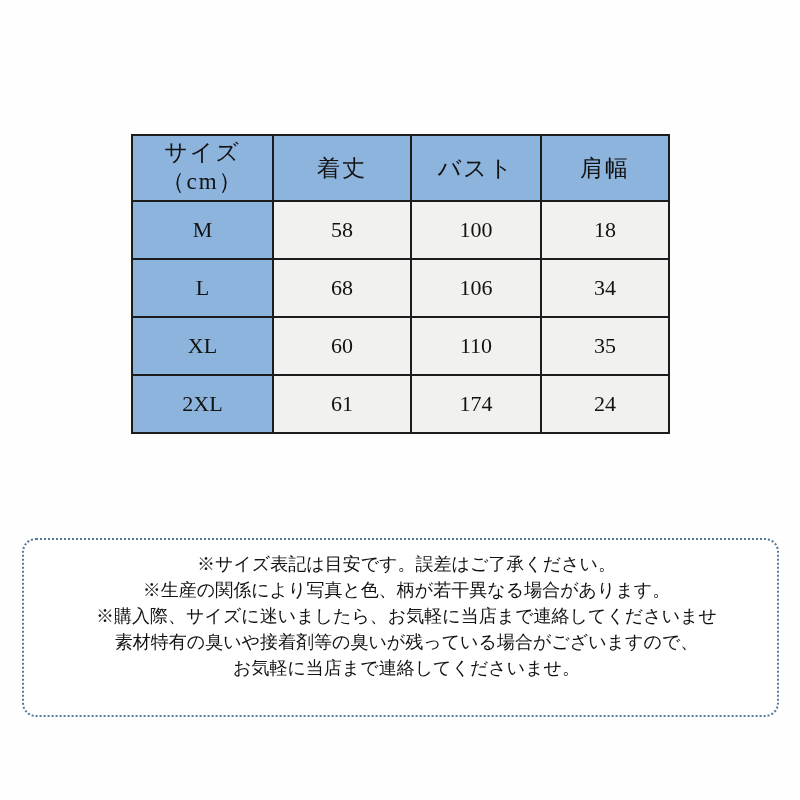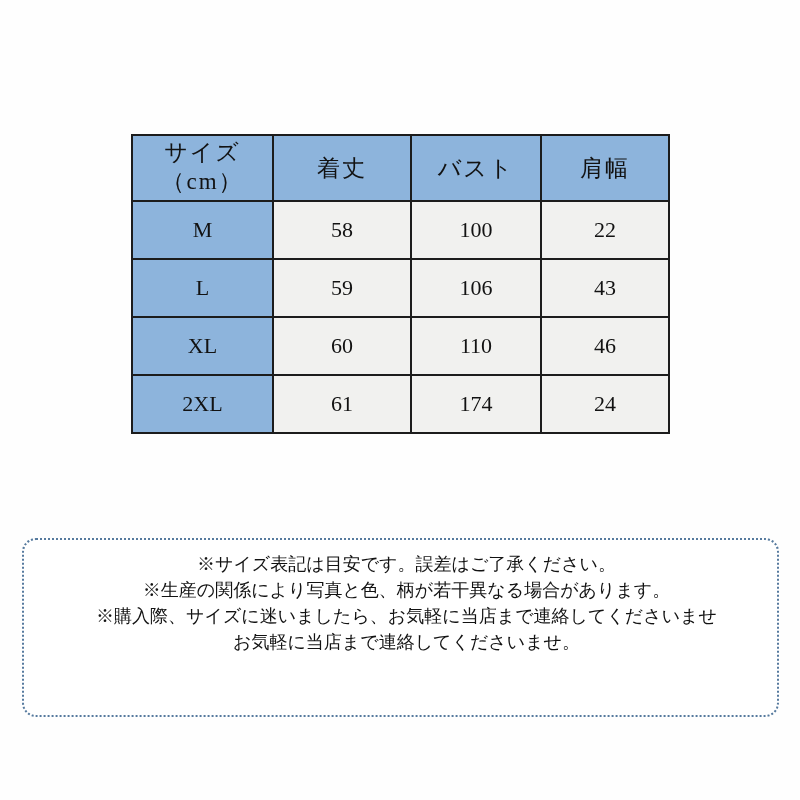--- a/index.html
+++ b/index.html
@@ -89,43 +89,44 @@
         <th>着丈</th>
         <th>バスト</th>
         <th>肩幅</th>
       </tr>
     </thead>
     <tbody>
       <tr>
         <td class="rowhead">M</td>
         <td>58</td>
         <td>100</td>
-        <td>22</td>
+        <td>18</td>
       </tr>
       <tr>
         <td class="rowhead">L</td>
-        <td>59</td>
+        <td>68</td>
         <td>106</td>
-        <td>43</td>
+        <td>34</td>
       </tr>
       <tr>
         <td class="rowhead">XL</td>
         <td>60</td>
         <td>110</td>
-        <td>46</td>
+        <td>35</td>
       </tr>
       <tr>
         <td class="rowhead">2XL</td>
         <td>61</td>
         <td>174</td>
         <td>24</td>
       </tr>
     </tbody>
   </table>
 
   <div class="notes-box">
     <p>※サイズ表記は目安です。誤差はご了承ください。</p>
     <p>※生産の関係により写真と色、柄が若干異なる場合があります。</p>
     <p>※購入際、サイズに迷いましたら、お気軽に当店まで連絡してくださいませ</p>
+    <p>素材特有の臭いや接着剤等の臭いが残っている場合がございますので、</p>
     <p>お気軽に当店まで連絡してくださいませ。</p>
   </div>
 
 </div>
 
 </body></html>

